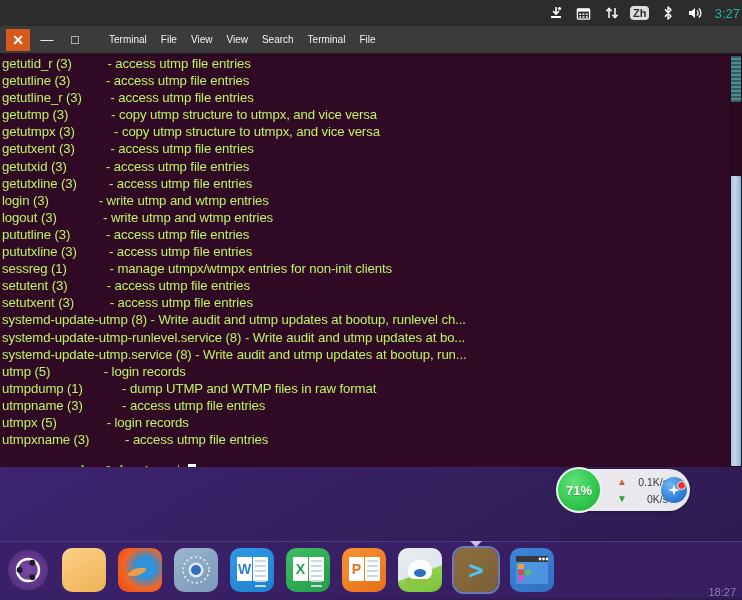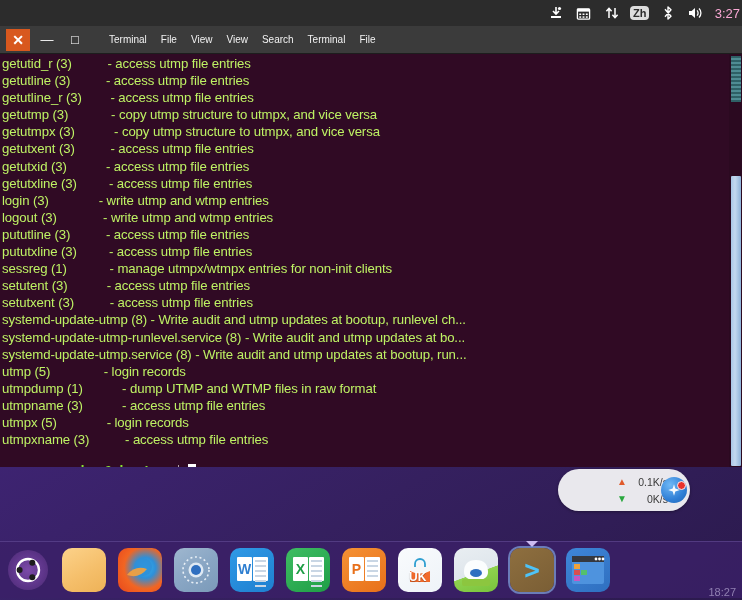--- a/index.html
+++ b/index.html
@@ -33,21 +33,21 @@
   }
   .tray-icon svg { display:block; }
   #tray-ime {
     font-family: "Liberation Sans", sans-serif;
     font-size: 11px; font-weight: bold;
     color: #2c2c2c; background: #dddddd;
     border-radius: 4px;
     padding: 1px 3px; line-height: 12px;
   }
   #tray-clock {
-    color: #f9a8d4;
+    color: #14b8a6;
     font-family: "Liberation Sans", sans-serif;
     font-size: 13px;
     margin-left: 5px; margin-right: 0px;
     white-space: nowrap;
     letter-spacing: 0px;
   }
 
   
   #terminal-window {
     position: absolute; left: 0; top: 26px;
@@ -418,20 +418,23 @@
       <div id="term-scroll-track">
         <div id="term-scroll-top"></div>
         <div id="term-scroll-thumb"></div>
       </div>
     </div>
   </div>
 
   <div id="desktop"></div>
 
   <div id="monitor-widget">
+    <div id="cpu-ring">
+      <span id="cpu-pct">71%</span>
+    </div>
 
     <div id="net-rates">
       <div class="rate-row">
         <span class="rate-arrow up-arrow">▲</span>
         <span class="rate-val">0.1K/s</span>
       </div>
       <div class="rate-row">
         <span class="rate-arrow down-arrow">▼</span>
         <span class="rate-val">0K/s</span>
       </div>
@@ -520,32 +523,20 @@
         </div>
         <div class="office-doc">
           <i></i>
             <i></i>
             <i></i>
             <i></i>
         </div>
       </div>
     </div>
 
-    <div class="dock-item">
-      <div class="dock-icon" id="ic-kylin">
-        <div id="kylin-bag">
-          <svg width="30" height="30" viewBox="0 0 30 30">
-            <path d="M5 11 h20 v16 H5 z" fill="#f26a2a"></path>
-            <path d="M5 11 q10 -5 20 0 v5 q-10 5 -20 0 z" fill="#f7f7f7"></path>
-            <path d="M10 12 v-3 a5 5 0 0 1 10 0 v3" stroke="#2f9fd0" stroke-width="1.8" fill="none"></path>
-          </svg>
-          <span id="kylin-uk">UK</span>
-        </div>
-      </div>
-    </div>
 
     <div class="dock-item">
       <div class="dock-icon" id="ic-mate">
         <svg width="34" height="34" viewBox="0 0 34 34">
           <path d="M5 19 q0 -12 12 -12 q12 0 12 12 q0 8 -12 8 q-12 0 -12 -8 z" fill="#fbfdfe"></path>
           <ellipse cx="17" cy="20" rx="6" ry="4" fill="#2f6fc0"></ellipse>
           <rect x="3" y="26" width="28" height="7" rx="2" fill="#8cc63f"></rect>
         </svg>
       </div>
     </div>

